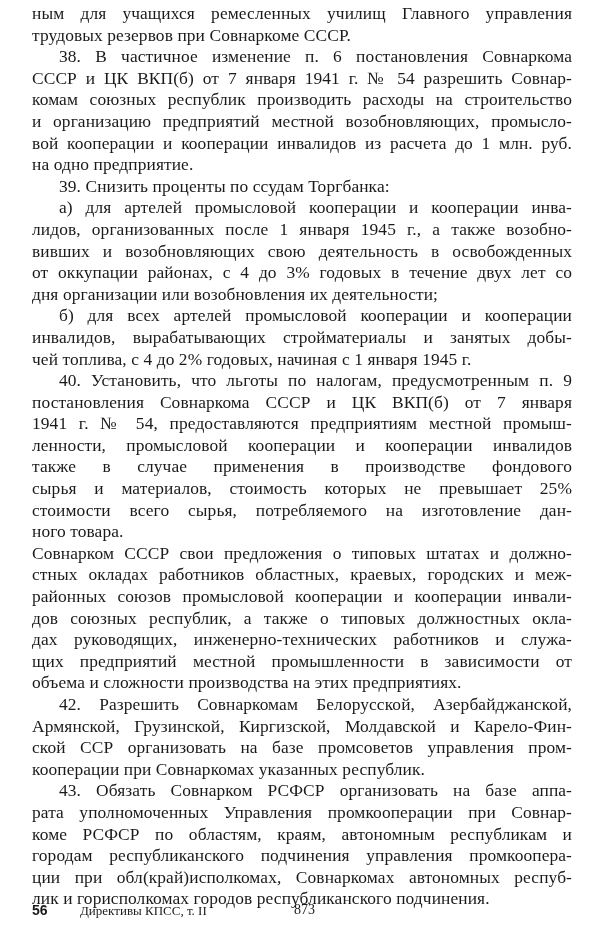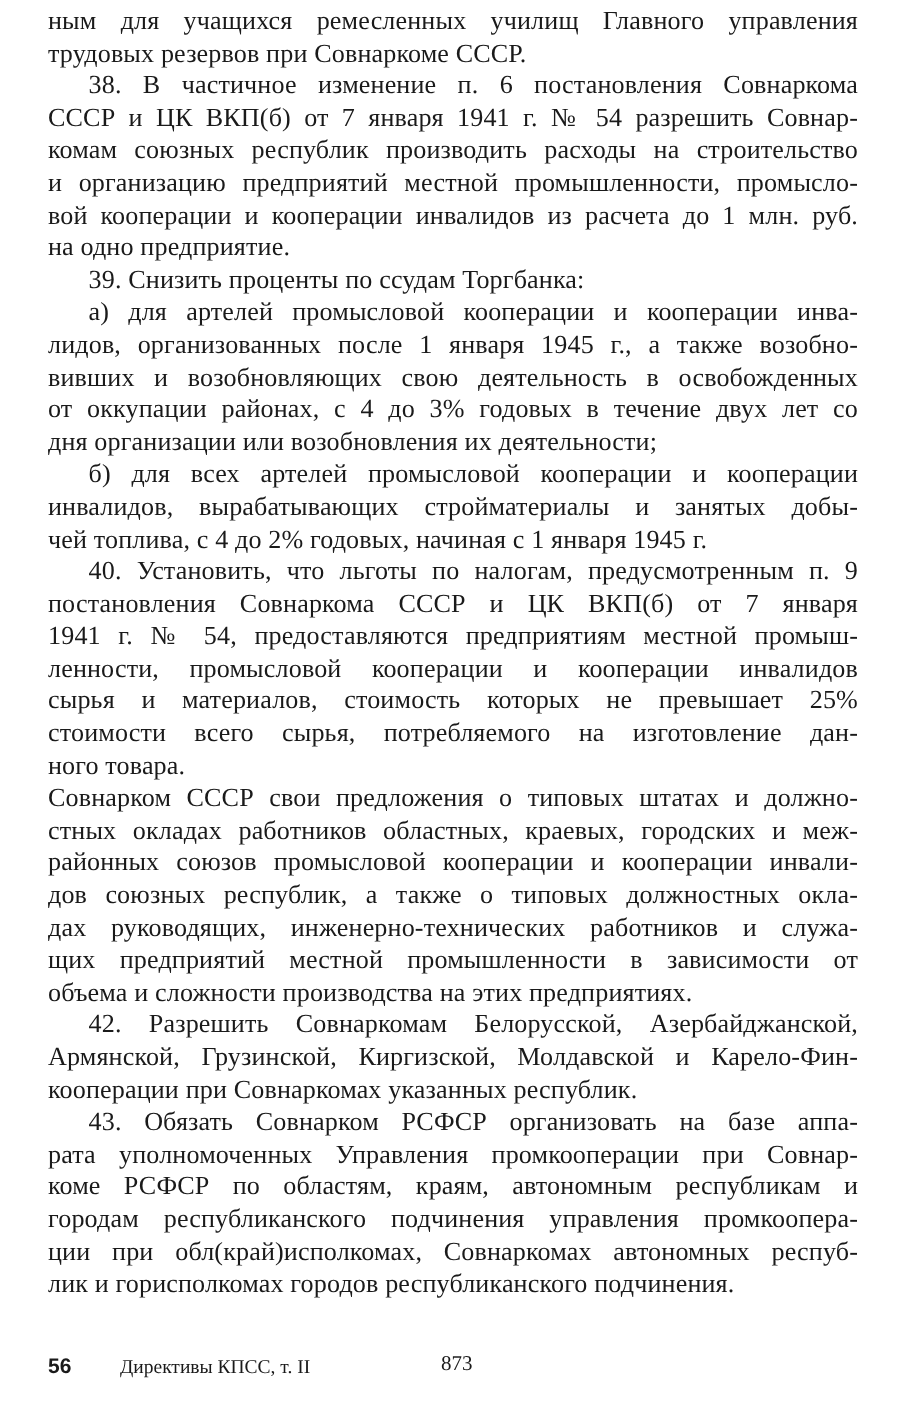--- a/index.html
+++ b/index.html
@@ -35,21 +35,21 @@
 
   <div>
     <span class="line">ным для учащихся ремесленных училищ Главного управления</span>
     <span class="line last">трудовых резервов при Совнаркоме СССР.</span>
   </div>
 
   <div>
     <span class="line indent">38. В частичное изменение п. 6 постановления Совнаркома</span>
     <span class="line">СССР и ЦК ВКП(б) от 7 января 1941 г. № 54 разрешить Совнар-</span>
     <span class="line">комам союзных республик производить расходы на строительство</span>
-    <span class="line">и организацию предприятий местной промышленности, промысло-</span>
+    <span class="line">и организацию предприятий местной возобновляющих, промысло-</span>
     <span class="line">вой кооперации и кооперации инвалидов из расчета до 1 млн. руб.</span>
     <span class="line last">на одно предприятие.</span>
   </div>
 
   <div>
     <span class="line indent last">39. Снизить проценты по ссудам Торгбанка:</span>
   </div>
 
   <div>
     <span class="line indent">а) для артелей промысловой кооперации и кооперации инва-</span>
@@ -63,38 +63,40 @@
     <span class="line indent">б) для всех артелей промысловой кооперации и кооперации</span>
     <span class="line">инвалидов, вырабатывающих стройматериалы и занятых добы-</span>
     <span class="line last">чей топлива, с 4 до 2% годовых, начиная с 1 января 1945 г.</span>
   </div>
 
   <div>
     <span class="line indent">40. Установить, что льготы по налогам, предусмотренным п. 9</span>
     <span class="line">постановления Совнаркома СССР и ЦК ВКП(б) от 7 января</span>
     <span class="line">1941 г. № 54, предоставляются предприятиям местной промыш-</span>
     <span class="line">ленности, промысловой кооперации и кооперации инвалидов</span>
+    <span class="line">также в случае применения в производстве фондового</span>
     <span class="line">сырья и материалов, стоимость которых не превышает 25%</span>
     <span class="line">стоимости всего сырья, потребляемого на изготовление дан-</span>
     <span class="line last">ного товара.</span>
   </div>
 
   <div>
     <span class="line">Совнарком СССР свои предложения о типовых штатах и должно-</span>
     <span class="line">стных окладах работников областных, краевых, городских и меж-</span>
     <span class="line">районных союзов промысловой кооперации и кооперации инвали-</span>
     <span class="line">дов союзных республик, а также о типовых должностных окла-</span>
     <span class="line">дах руководящих, инженерно-технических работников и служа-</span>
     <span class="line">щих предприятий местной промышленности в зависимости от</span>
     <span class="line last">объема и сложности производства на этих предприятиях.</span>
   </div>
 
   <div>
     <span class="line indent">42. Разрешить Совнаркомам Белорусской, Азербайджанской,</span>
     <span class="line">Армянской, Грузинской, Киргизской, Молдавской и Карело-Фин-</span>
+    <span class="line">ской ССР организовать на базе промсоветов управления пром-</span>
     <span class="line last">кооперации при Совнаркомах указанных республик.</span>
   </div>
 
   <div>
     <span class="line indent">43. Обязать Совнарком РСФСР организовать на базе аппа-</span>
     <span class="line">рата уполномоченных Управления промкооперации при Совнар-</span>
     <span class="line">коме РСФСР по областям, краям, автономным республикам и</span>
     <span class="line">городам республиканского подчинения управления промкоопера-</span>
     <span class="line">ции при обл(край)исполкомах, Совнаркомах автономных респуб-</span>
     <span class="line last">лик и горисполкомах городов республиканского подчинения.</span>

